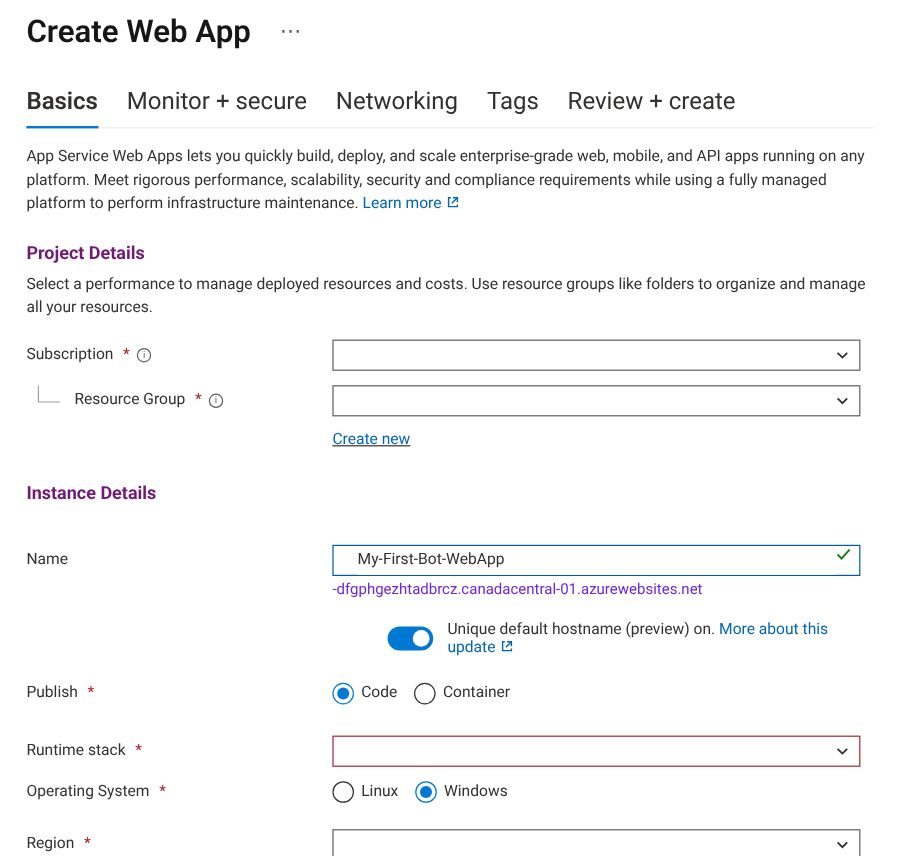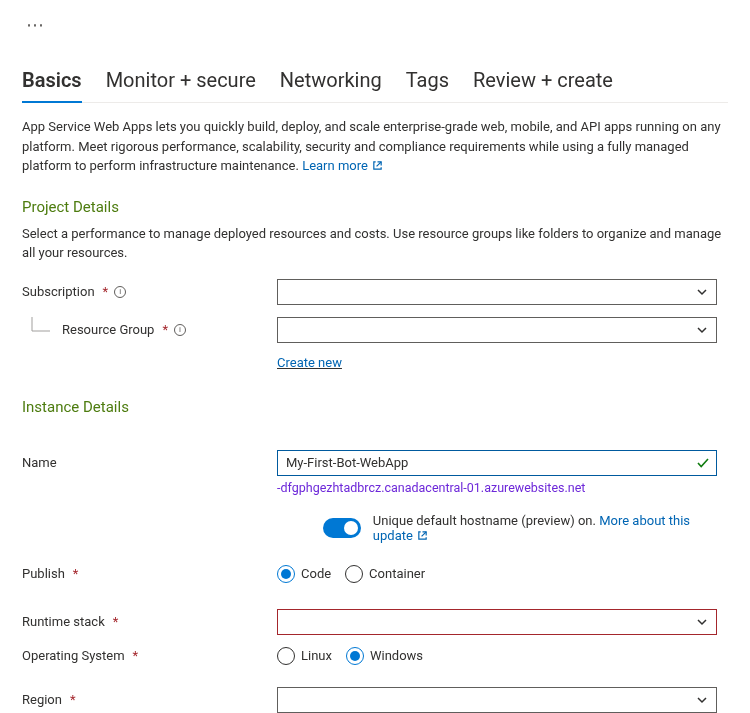--- a/index.html
+++ b/index.html
@@ -23,21 +23,21 @@
   .tab.active { font-weight: 600; }
   .tab.active::after {
     content: ""; position: absolute; left: 0; right: 0; bottom: -1px;
     height: 2px; background: #0078d4;
   }
 
   .intro { font-size: 13px; line-height: 1.5; color: #323130; margin-bottom: 22px; }
   .link { color: #0065b3; text-decoration: none; cursor: pointer; }
   .ext-link-icon { display:inline-block; vertical-align: -1px; margin-left: 4px; }
 
-  .section-heading { font-size: 15px; font-weight: 400; margin-bottom: 8px; color: #4d7c0f; }
+  .section-heading { font-size: 15px; font-weight: 700; margin-bottom: 8px; color: #701a75; }
   .section-desc { font-size: 13px; line-height: 1.5; margin-bottom: 16px; }
 
   
   .form-row { display: flex; align-items: center; margin-bottom: 12px; }
   .form-row .label-col { width: 255px; display: flex; align-items: center; gap: 6px; font-size: 13px; }
   .form-row .control-col { flex: 1; max-width: 440px; }
   .required-star { color: #a4262c; margin-left: 2px; }
   .info-dot {
     width: 12px; height: 12px; border: 1px solid #605e5c; border-radius: 50%;
     display:inline-flex; align-items:center; justify-content:center;
@@ -51,21 +51,21 @@
   .select-box {
     width: 100%; height: 26px; border: 1px solid #605e5c; background:#fff;
     display:flex; align-items:center; justify-content:flex-end; padding: 0 8px;
     cursor: pointer;
   }
   .select-box.invalid { border-color: #a4262c; }
   .chevron-down { width:12px; height:12px; }
 
   
   .text-input-wrap {
-    width:100%; height:26px; border: 1px solid #005a9e; display:flex; align-items:center; padding: 0 6px 0 8px; background:#fff;
+    width:100%; height:26px; border: 1px solid #005a9e; display:flex; padding: 0 6px 0 20px; background:#fff;
   }
   .text-input {
     border:none; outline:none; flex:1; font-size:13px; font-family:inherit; color:#323130;
   }
   .check-icon { color: #107c10; flex-shrink:0; }
 
   .sub-right { text-align:left; font-size:12.5px; color:#6d28d9; margin: 4px 0 18px 255px; max-width:440px; }
 
   
   .toggle-row { display:flex; align-items:center; margin: 0 0 22px 255px; gap:12px;padding-left:46px; }
@@ -94,20 +94,21 @@
   }
 
   .create-new-row { margin-left:255px; margin-top: 4px; margin-bottom: 28px; text-decoration: underline; }
 
   .spacer-lg { height: 26px; }
 </style>
 </head>
 <body>
 
 <div class="title-row">
+  <h1 class="page-title">Create Web App</h1>
   <span class="more-btn">⋯</span>
 </div>
 
 <div class="tabs">
   <div class="tab active">Basics</div>
   <div class="tab">Monitor + secure</div>
   <div class="tab">Networking</div>
   <div class="tab">Tags</div>
   <div class="tab">Review + create</div>
 </div>

